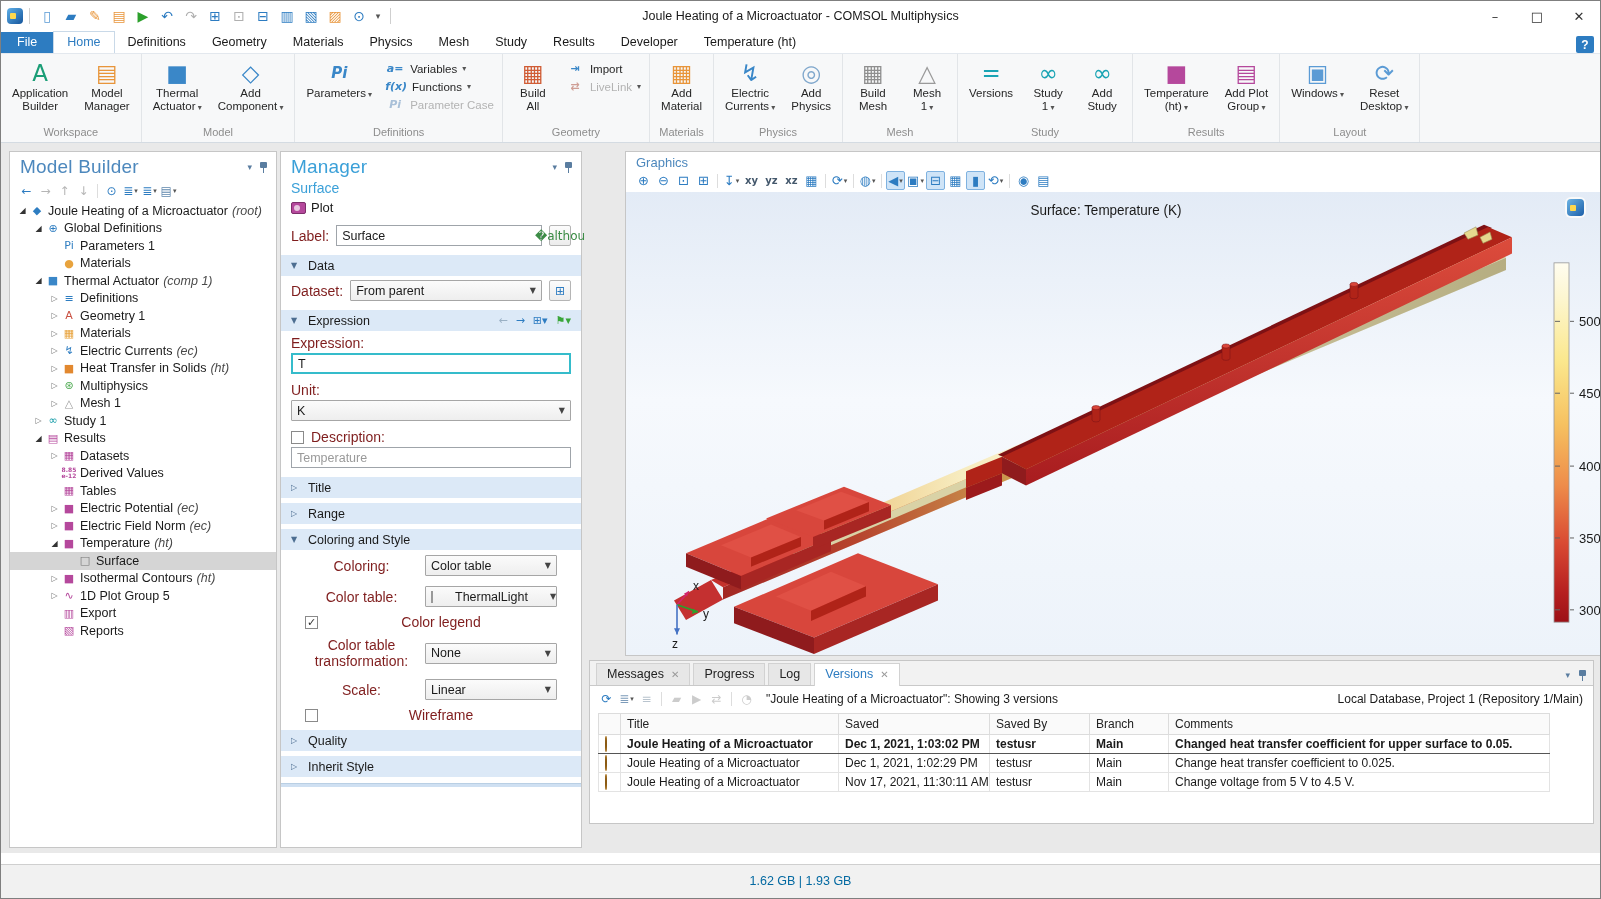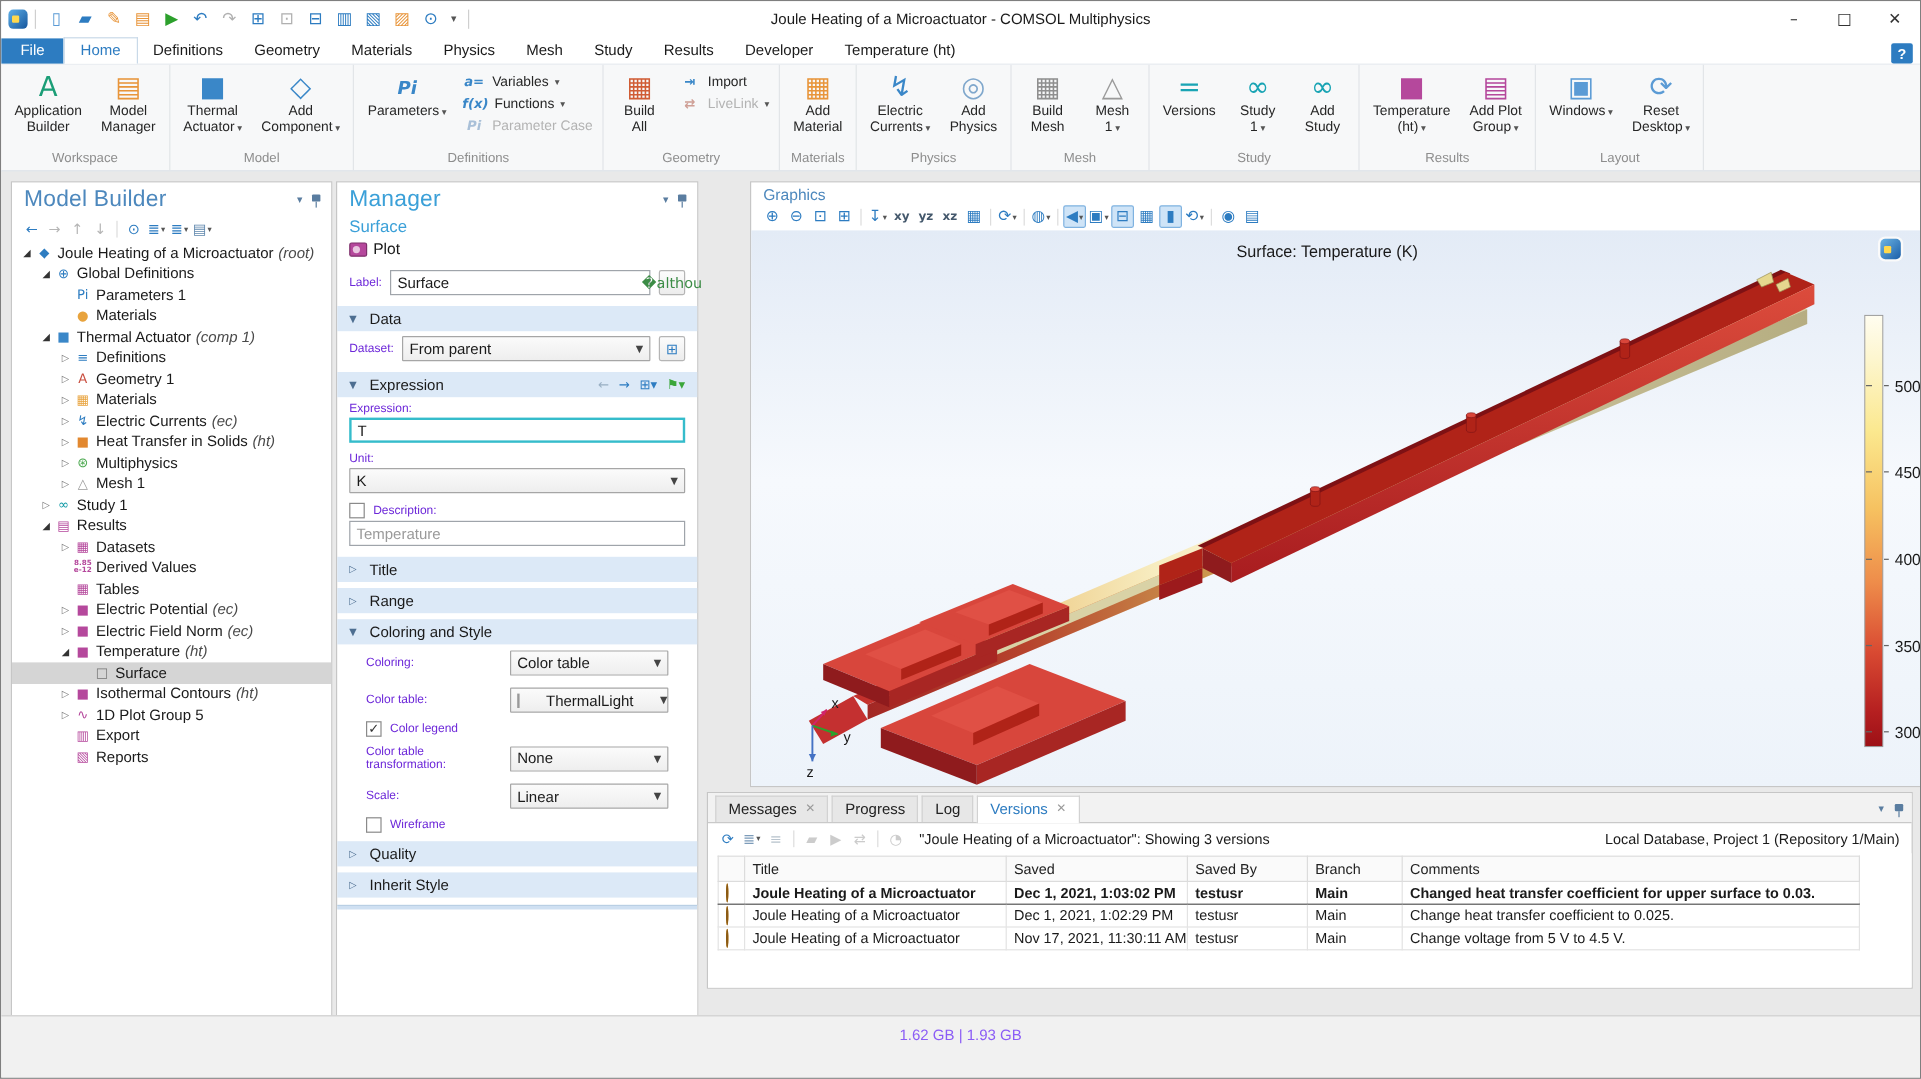--- a/index.html
+++ b/index.html
@@ -63,21 +63,21 @@
   .tsuffix { font-style:italic; color:#4a4a4a; margin-left:4px; }
 
   
   .st-panel { left:279px; top:150px; width:302px; height:697px; display:flex; flex-direction:column; }
   .st-sub { padding:0 10px; font-size:14px; color:#3ba0d8; }
   .st-head .ptitle { color:#3ba0d8; }
   .plot-row { display:flex; align-items:center; gap:6px; padding:4px 10px 6px 10px; }
   .plot-ic { width:15px; height:12px; background:#b5489c; border:1px solid #7d2f6b; border-radius:2px; position:relative; }
   .plot-ic:after{ content:""; position:absolute; left:2px; top:2px; width:6px; height:6px; border-radius:50%; background:#e9c7e0; }
   .frow { display:flex; align-items:center; gap:7px; padding:4px 10px; }
-  .flabel { font-size:10px; color:#6d28d9; }
+  .flabel { font-size:14px; color:#7f1d1d;text-align:center; }
   .tinput { flex:1; height:21px; border:1px solid #9fa4aa; font-size:12.5px; padding:0 5px; font-family:"Liberation Sans",sans-serif; background:#fff; color:#1a1a1a; }
   .tinput.focus { border:2px solid #35bccb; }
   .tinput.dim { color:#9a9a9a; }
   .icon-btn { width:22px; height:21px; border:1px solid #b5b5b5; background:linear-gradient(#fcfcfc,#ececec); display:flex; align-items:center; justify-content:center; font-size:12px; color:#3c8c46; border-radius:2px; flex:none; font-family:"DejaVu Sans",sans-serif; }
   .sect { height:21px; background:#dce9f7; display:flex; align-items:center; gap:7px; padding:0 10px; margin-top:5px; font-size:12.5px; }
   .sarrow { font-size:8px; color:#4d6e91; width:10px; font-family:"DejaVu Sans",sans-serif; }
   .sect .sicons { margin-left:auto; display:flex; gap:8px; font-size:11px; font-family:"DejaVu Sans",sans-serif; }
   .dd { height:21px; border:1px solid #a6a6a6; background:linear-gradient(#fbfbfb,#eeeeee); display:flex; align-items:center; padding:0 5px; font-size:12.5px; gap:22px; border-radius:1px; }
   .dd .ddcaret { margin-left:auto; font-size:8px; color:#444; font-family:"DejaVu Sans",sans-serif; }
   .dd.grow { flex:1; }
@@ -119,21 +119,21 @@
   .vtable tr.current td { font-weight:bold; border-top:1px solid #555; border-bottom:1px solid #555; }
   .vdot { width:9px; height:9px; border-radius:50%; background:#d8952f; border:1px solid #8a5a14; margin:0 auto; }
 
   
   .pin { display:inline-block; width:9px; height:11px; position:relative; }
   .pin:before { content:""; position:absolute; left:1px; top:0; width:7px; height:6px; background:#5a7da0; border-radius:1px; }
   .pin:after { content:""; position:absolute; left:4px; top:6px; width:1px; height:5px; background:#5a7da0; }
   .caret-sm { font-size:9px; color:#5a7da0; font-family:"DejaVu Sans",sans-serif; }
 
   
-  .statusbar { position:absolute; left:0; right:0; bottom:0; height:52px; background:#f1f1f1; border-top:1px solid #cfcfcf; display:flex; justify-content:center; padding-top:9px; font-size:12.5px; color:#8b5cf6; }
+  .statusbar { position:absolute; left:0; right:0; bottom:0; height:34px; background:#f1f1f1; border-top:1px solid #cfcfcf; display:flex; justify-content:center; padding-top:9px; font-size:12.5px; color:#0369a1; }
 </style>
 </head>
 <body>
 
 <div class="window">
 
   <div class="titlebar">
     <div class="qat">
       <span class="applogo"></span>
       <span class="qsep"></span>
@@ -876,21 +876,21 @@
               <th>Comments</th>
             </tr>
           </thead>
         <tbody id="vt-body">
             <tr class="current">
               <td><span class="vdot"></span></td>
               <td>Joule Heating of a Microactuator</td>
               <td>Dec 1, 2021, 1:03:02 PM</td>
               <td>testusr</td>
               <td>Main</td>
-              <td>Changed heat transfer coefficient for upper surface to 0.03.</td>
+              <td>Changed heat transfer coefficient for upper surface to 0.05.</td>
             </tr>
             <tr>
               <td><span class="vdot"></span></td>
               <td>Joule Heating of a Microactuator</td>
               <td>Dec 1, 2021, 1:02:29 PM</td>
               <td>testusr</td>
               <td>Main</td>
               <td>Change heat transfer coefficient to 0.025.</td>
             </tr>
             <tr>

